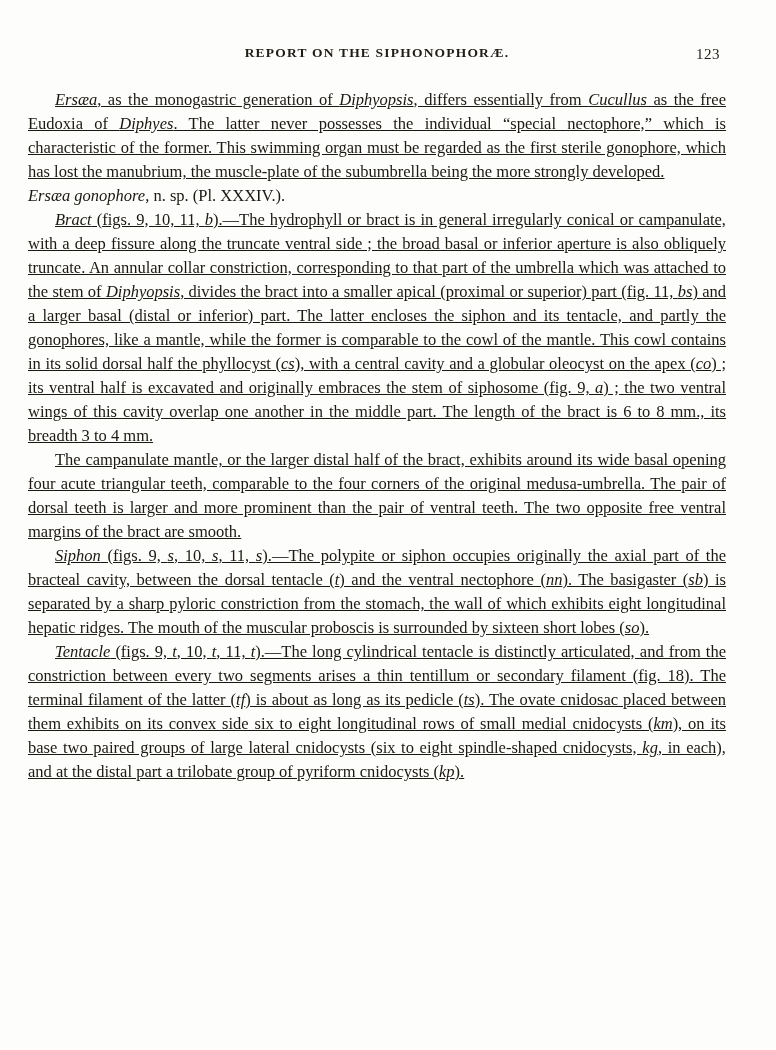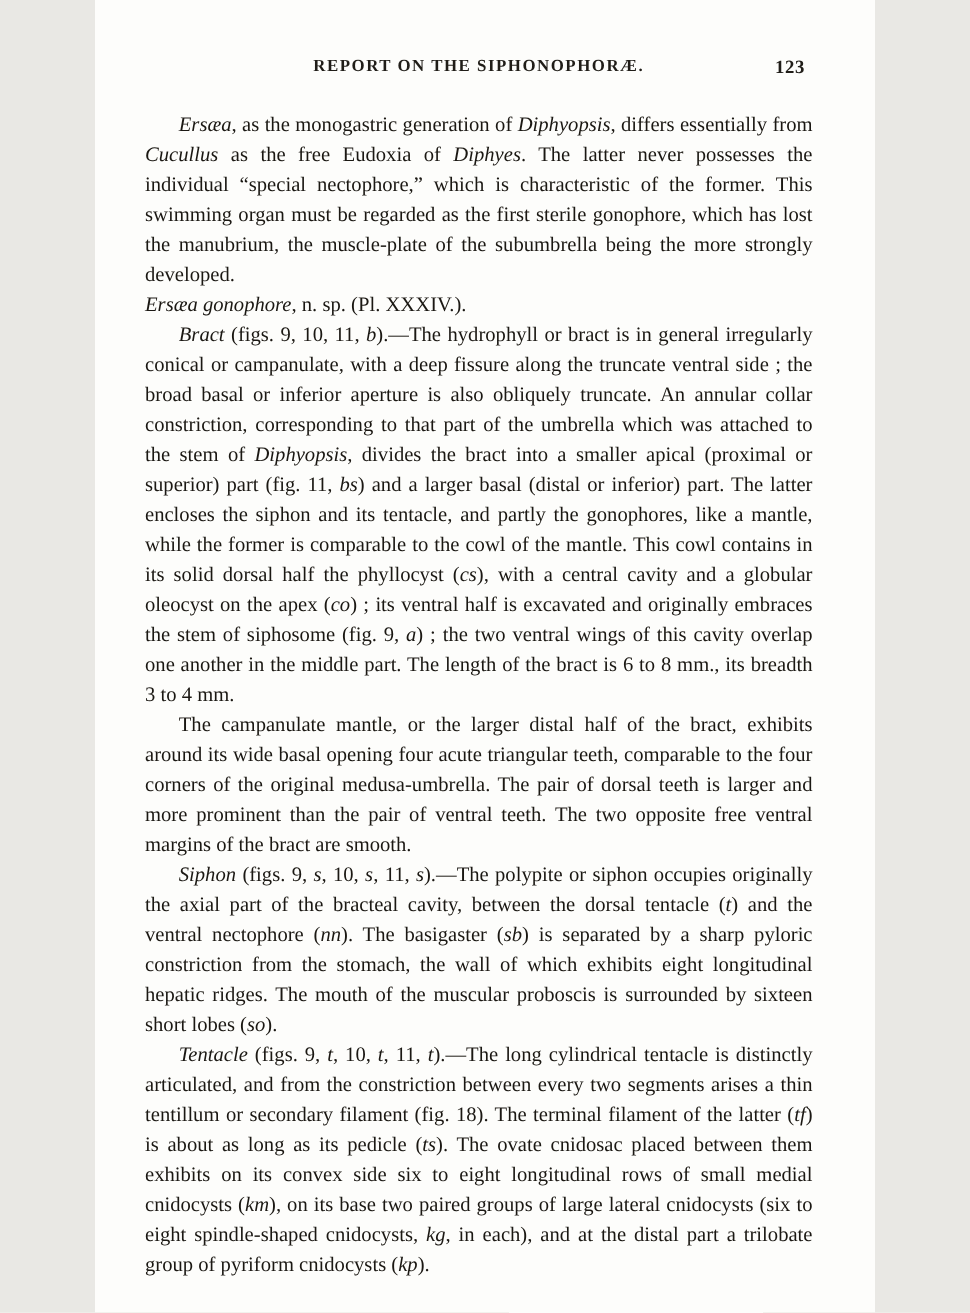--- a/index.html
+++ b/index.html
@@ -2,56 +2,57 @@
 <html><head>
 <meta charset="utf-8">
 <style>
   html, body {
     margin: 0;
     padding: 0;
     background: #e9e8e4;
   }
   .page {
     position: relative;
-    width: 624px;
+    width: 776px;
     height: 1050px;
     margin: 0 auto;
     background: #fdfdfb;
     box-sizing: border-box;
-    padding: 44px 50px 0 40px;
+    padding: 44px 50px 0 28px;
     font-family: "Liberation Serif", "DejaVu Serif", serif;
     font-size: 16.5px;
     line-height: 24px;
     color: #1b1813;
     overflow: hidden;
   }
   .running-header {
     position: relative;
     text-align: center;
     font-size: 13.5px;
     font-weight: bold;
     letter-spacing: 1.2px;
     line-height: 18px;
     margin-bottom: 26px;
     color: #201d18;
   }
   .page-num {
     position: absolute;
     right: 6px;
     top: 1px;
-    font-weight: bold;
+    font-weight: normal;
     font-size: 15px;
     letter-spacing: 0.5px;
   }
   .text-block p.para {
     margin: 0;
     text-align: justify;
   }
   .para.indent {
     text-indent: 27px;
+    text-decoration: underline;
   }
   .para.species-heading {
     margin-top: 33px;
     margin-left: 27px;
     text-align: left;
   }
   .para.habitat {
     margin-top: 16px;
     margin-left: 27px;
     text-align: left;

